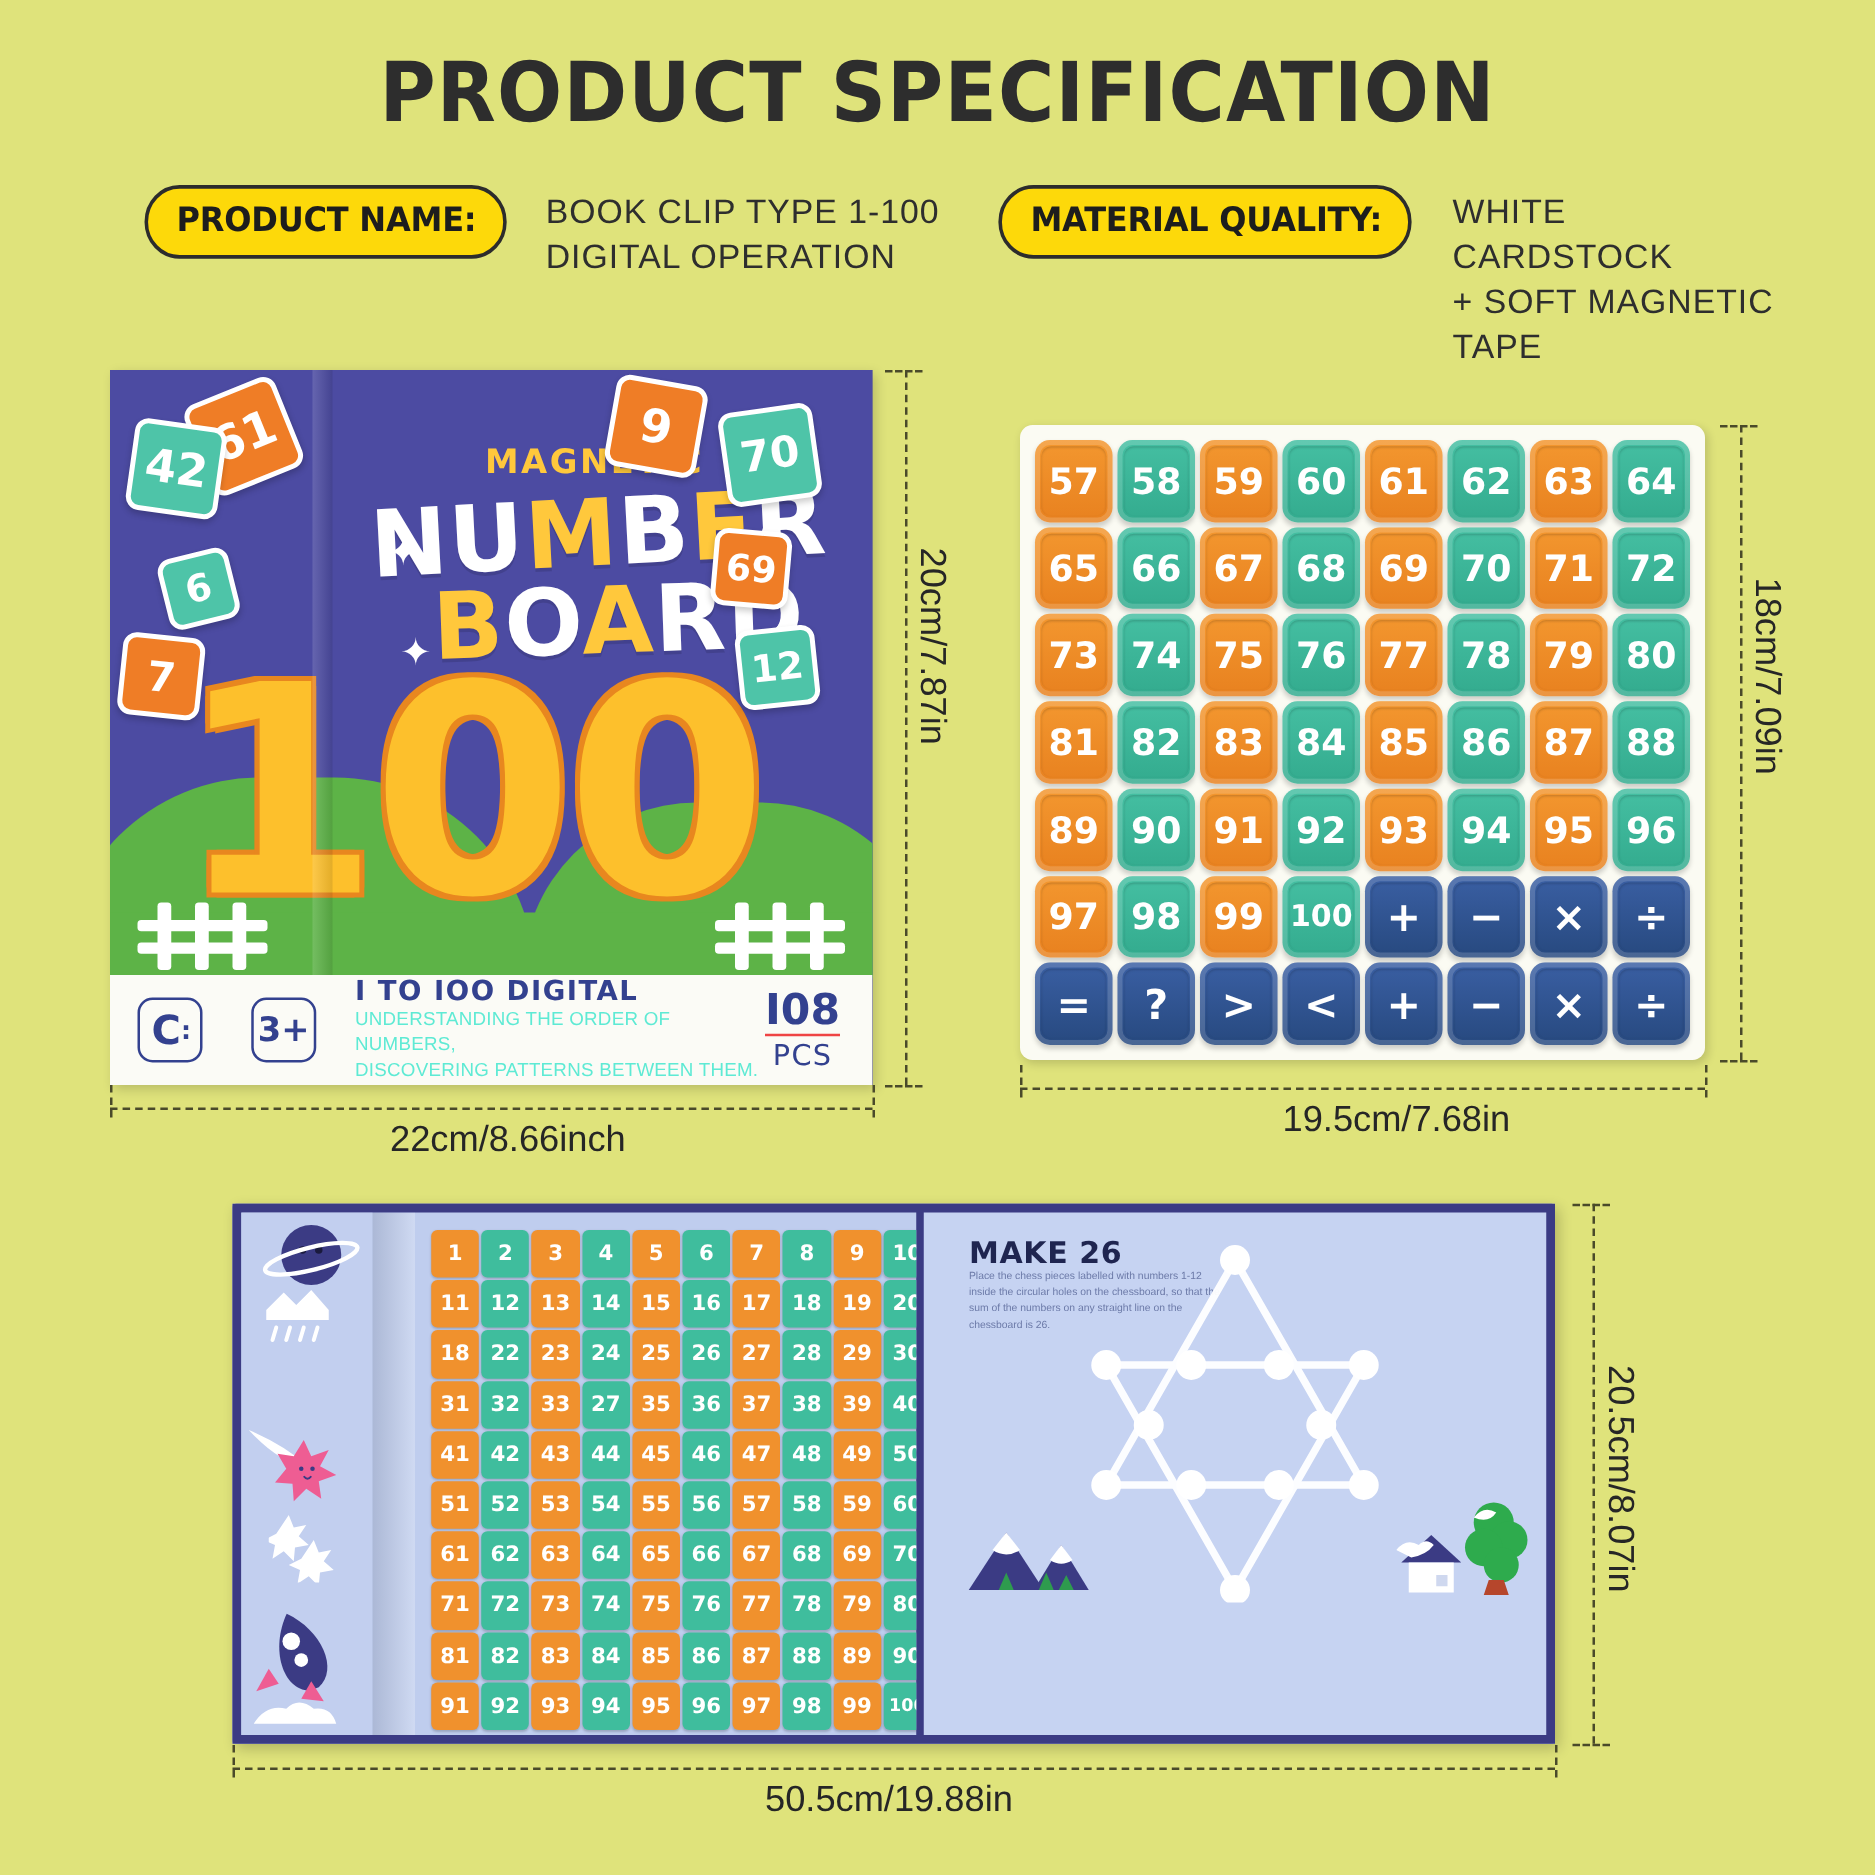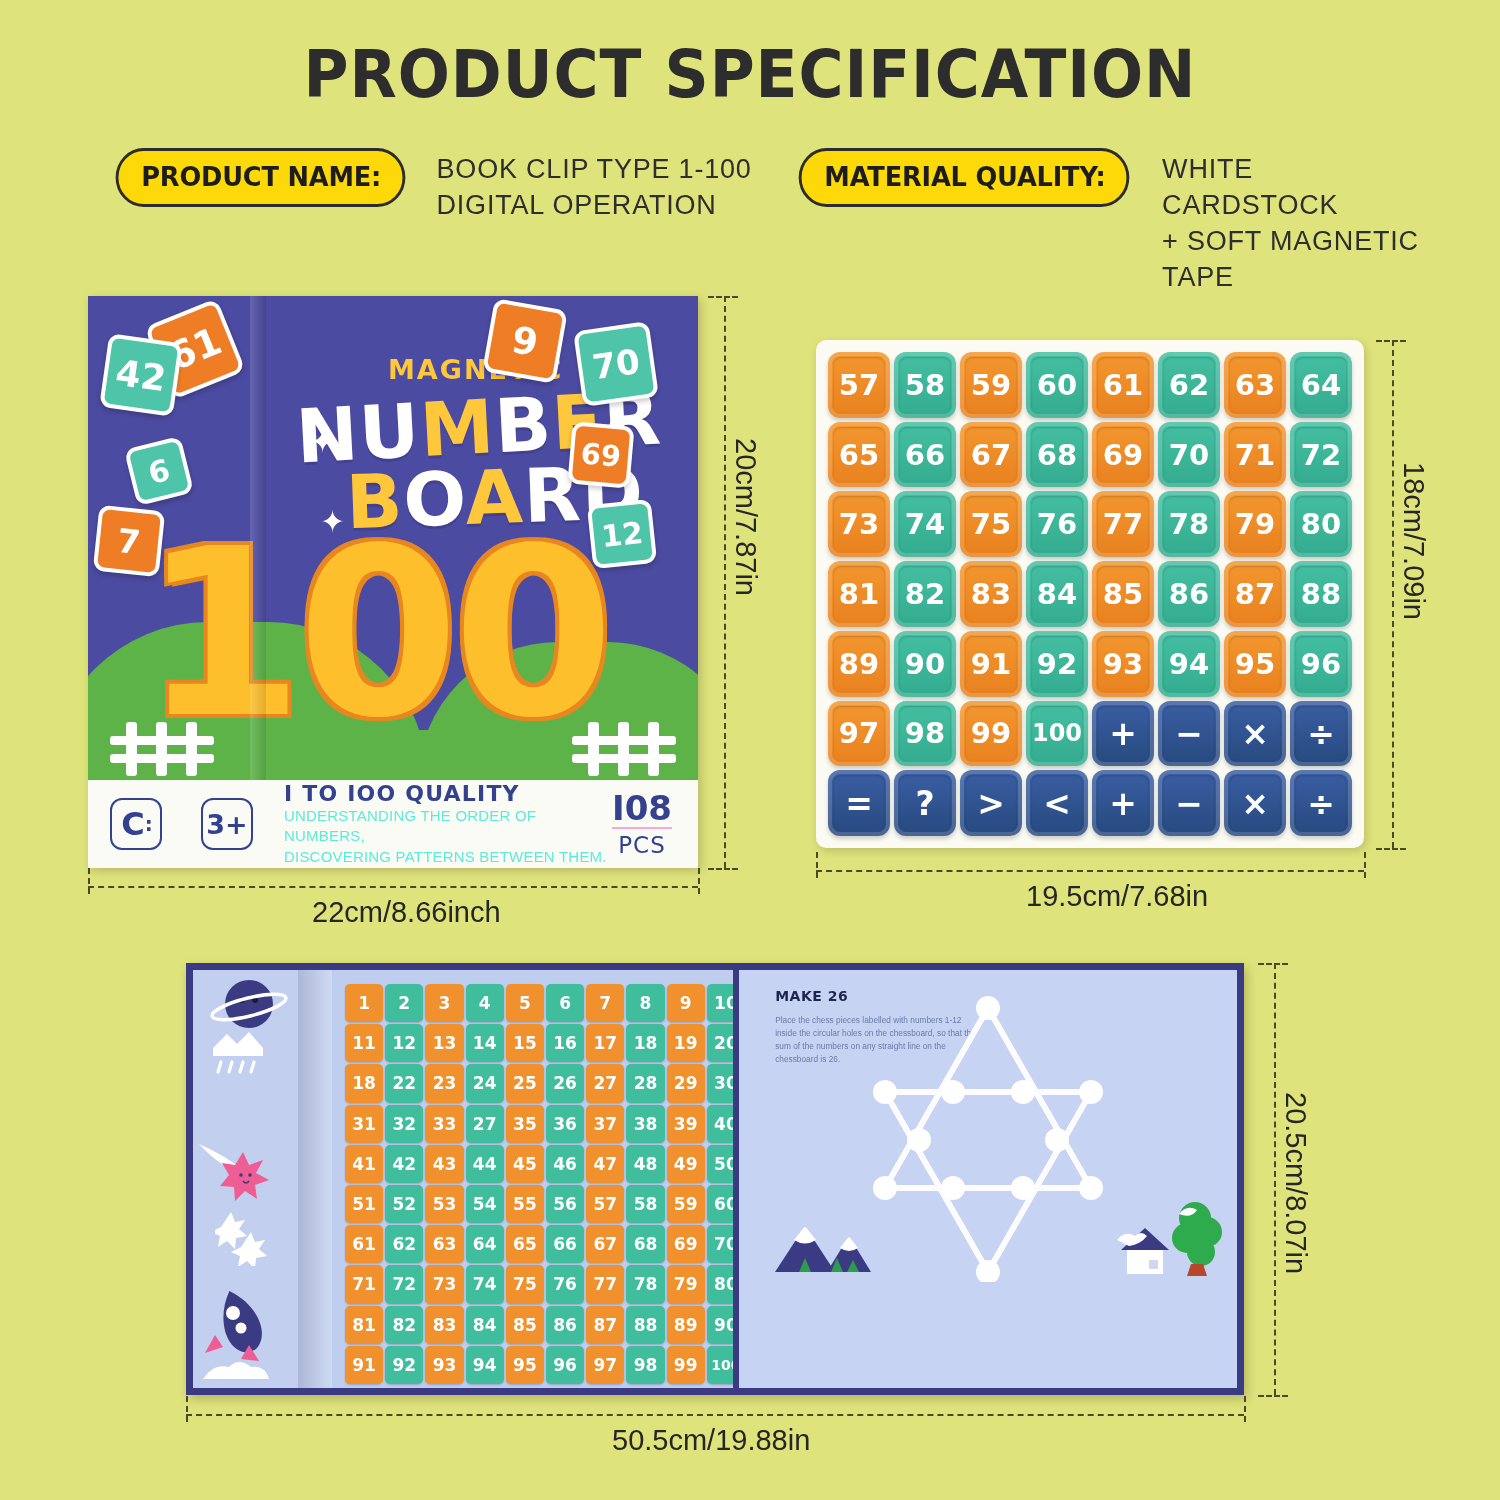--- a/index.html
+++ b/index.html
@@ -112,21 +112,21 @@
   .ficon {
     width: 52px; height: 52px; border: 2.5px solid #33418f; border-radius: 12px;
     display:flex; align-items:center; justify-content:center;
     color:#33418f; font-weight:bold; font-family:"DejaVu Sans", sans-serif;
   }
   .ftext-main { font-size: 22px; font-weight: bold; color:#33418f; letter-spacing: 1.2px;
                 font-family:"DejaVu Sans", sans-serif; }
   .ftext-sub  { font-size: 15px; color:#5eead4; line-height:1.35; white-space: pre-line;
                 letter-spacing: .2px; }
   .fpcs { text-align:center; color:#33418f; font-family:"DejaVu Sans", sans-serif; }
-  .fpcs .n { font-size: 34px; font-weight: bold; line-height:1; border-bottom:2px solid #f9a8d4; padding-bottom:2px;}
+  .fpcs .n { font-size: 34px; font-weight: bold; line-height:1; border-bottom:2px solid #ef4444; padding-bottom:2px;}
   .fpcs .p { font-size: 23px; font-weight: normal; margin-top:3px; letter-spacing:1px;}
 
   
   .tileboard {
     position: absolute; left: 816px; top: 340px; width: 548px; height: 508px;
     background: #fbfbf3; border-radius: 10px; padding: 12px;
     box-shadow: 2px 3px 8px rgba(0,0,0,.16);
     display: grid; grid-template-columns: repeat(8, 1fr); grid-template-rows: repeat(7, 1fr);
     gap: 4px;
   }
@@ -167,21 +167,21 @@
   .cell {
     border-radius: 5px; display:flex; align-items:center; justify-content:center;
     color:#fff; font-weight:bold; font-size: 17px;
     font-family:"DejaVu Sans", sans-serif;
     box-shadow: 0 1px 2px rgba(0,0,0,.2);
   }
   .cell.or { background:#f0912d; }
   .cell.tl { background:#3fbd9d; }
   .cell.tiny { font-size: 14px; }
 
-  .make-title { position:absolute; left: 36px; top: 18px; font-size: 14px; font-weight:bold;
+  .make-title { position:absolute; left: 36px; top: 18px; font-size: 24px; font-weight:bold;
                 color:#1f2550; font-family:"DejaVu Sans", sans-serif; letter-spacing:.5px; }
   .make-sub { position:absolute; left: 36px; top: 44px; width: 210px; font-size: 8.3px;
               color:#6c7aa8; line-height: 1.55; }
   .starsvg { position:absolute; left: 84px; top: 22px; }
   .answerbox { position:absolute; left: 30px; right: 30px; bottom: 18px; height: 82px;
                background:#fff; border-radius: 9px; }
   .answerlabel { position:absolute; left:0; right:0; top: 9px; text-align:center;
                  font-size: 9px; color:#8fa0c9; letter-spacing: 1.1px; font-weight:bold; }
 </style>
 </head>
@@ -272,21 +272,21 @@
     <div class="boxfoot">
       <div style="width:96px;display:flex;justify-content:center;">
         <div class="ficon" style="font-size:32px;">C<span style="font-size:20px;letter-spacing:-2px;">:</span></div>
       </div>
       <div style="width:86px;display:flex;justify-content:center;">
         <div class="ficon" style="font-size:27px;">
             <span>3+</span>
           </div>
       </div>
       <div style="flex:1;padding-left:14px;">
-        <div class="ftext-main">I TO IOO QUALITY</div>
+        <div class="ftext-main">I TO IOO DIGITAL</div>
         <div class="ftext-sub">UNDERSTANDING THE ORDER OF NUMBERS,
 DISCOVERING PATTERNS BETWEEN THEM.</div>
       </div>
       <div class="fpcs" style="padding-right:26px;">
         <div class="n">I08</div>
         <div class="p">PCS</div>
       </div>
     </div>
   </div>
 

